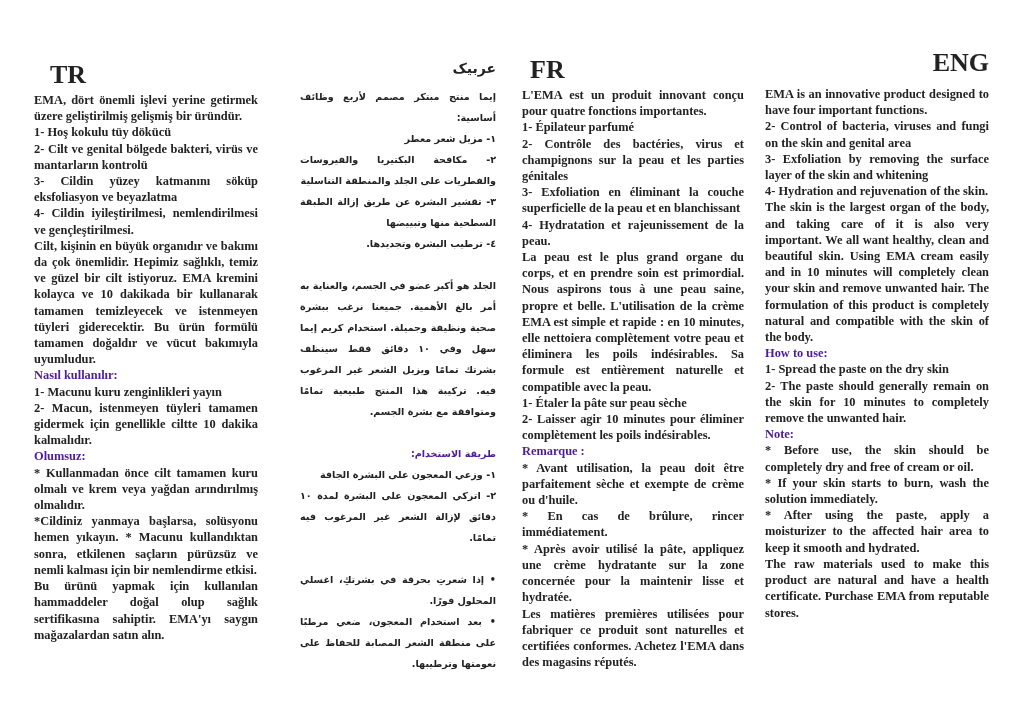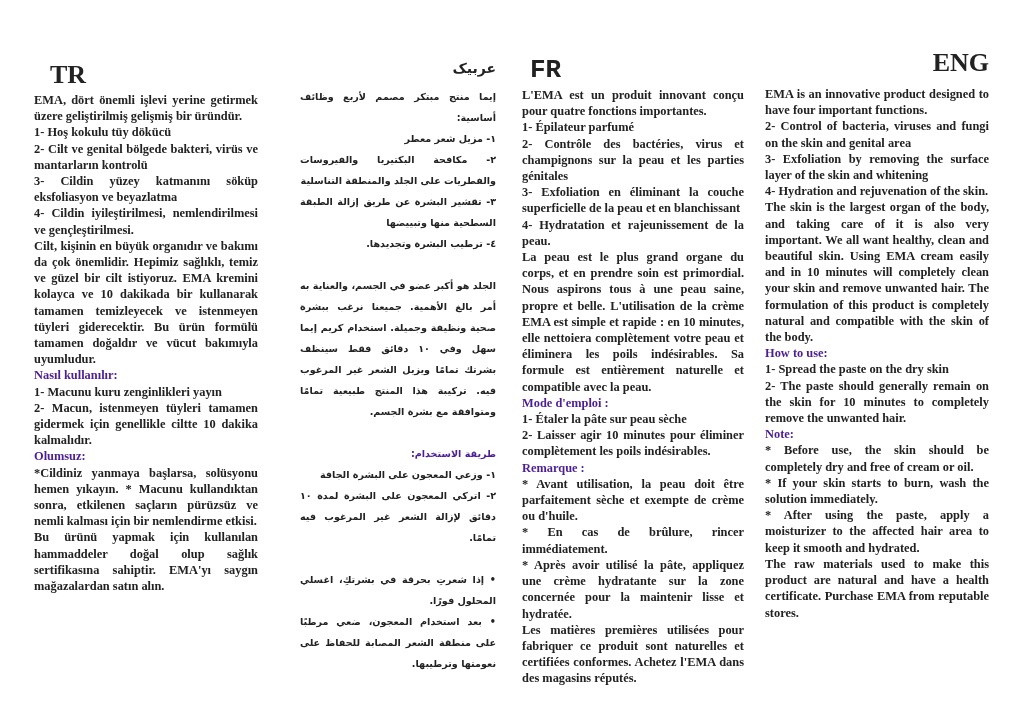--- a/index.html
+++ b/index.html
@@ -22,20 +22,21 @@
     <p>EMA, dört önemli işlevi yerine getirmek üzere geliştirilmiş gelişmiş bir üründür.</p>
     <p>1- Hoş kokulu tüy dökücü</p>
     <p>2- Cilt ve genital bölgede bakteri, virüs ve mantarların kontrolü</p>
     <p>3- Cildin yüzey katmanını söküp eksfoliasyon ve beyazlatma</p>
     <p>4- Cildin iyileştirilmesi, nemlendirilmesi ve gençleştirilmesi.</p>
     <p>Cilt, kişinin en büyük organıdır ve bakımı da çok önemlidir. Hepimiz sağlıklı, temiz ve güzel bir cilt istiyoruz. EMA kremini kolayca ve 10 dakikada bir kullanarak tamamen temizleyecek ve istenmeyen tüyleri giderecektir. Bu ürün formülü tamamen doğaldır ve vücut bakımıyla uyumludur.</p>
     <p class="green">Nasıl kullanılır:</p>
     <p>1- Macunu kuru zenginlikleri yayın</p>
     <p>2- Macun, istenmeyen tüyleri tamamen gidermek için genellikle ciltte 10 dakika kalmalıdır.</p>
     <p class="green">Olumsuz:</p>
+    <p>* Kullanmadan önce cilt tamamen kuru olmalı ve krem veya yağdan arındırılmış olmalıdır.</p>
     <p>*Cildiniz yanmaya başlarsa, solüsyonu hemen yıkayın. * Macunu kullandıktan sonra, etkilenen saçların pürüzsüz ve nemli kalması için bir nemlendirme etkisi.</p>
     <p>Bu ürünü yapmak için kullanılan hammaddeler doğal olup sağlık sertifikasına sahiptir. EMA'yı saygın mağazalardan satın alın.</p>
   </div>
 </div>
 
 <div class="col" style="left:300px; top:60px; width:196px;">
   <div class="ar-heading" style="margin-bottom:10px;">عربیک</div>
   <div class="arabic">
     <p>إيما منتج مبتكر مصمم لأربع وظائف أساسية:</p>
     <p>١- مزيل شعر معطر</p>
@@ -49,29 +50,28 @@
     <p>١- وزعي المعجون على البشرة الجافة</p>
     <p>٢- اتركي المعجون على البشرة لمدة ١٠ دقائق لإزالة الشعر غير المرغوب فيه تمامًا.</p>
     <div class="ar-gap"></div>
     <p>• إذا شعرتِ بحرقة في بشرتكِ، اغسلي المحلول فورًا.</p>
     <p>• بعد استخدام المعجون، ضعي مرطبًا على منطقة الشعر المصابة للحفاظ على نعومتها وترطيبها.</p>
 
   </div>
 </div>
 
 <div class="col" style="left:522px; top:55px; width:222px;">
-  <div class="heading" style="margin-left:8px; margin-bottom:2px;font-family:Liberation Mono, monospace;">FR</div>
+  <div class="heading" style="margin-left:8px; margin-bottom:2px;">FR</div>
   <div class="serif">
     <p>L'EMA est un produit innovant conçu pour quatre fonctions importantes.</p>
     <p>1- Épilateur parfumé</p>
     <p>2- Contrôle des bactéries, virus et champignons sur la peau et les parties génitales</p>
     <p>3- Exfoliation en éliminant la couche superficielle de la peau et en blanchissant</p>
     <p>4- Hydratation et rajeunissement de la peau.</p>
     <p>La peau est le plus grand organe du corps, et en prendre soin est primordial. Nous aspirons tous à une peau saine, propre et belle. L'utilisation de la crème EMA est simple et rapide : en 10 minutes, elle nettoiera complètement votre peau et éliminera les poils indésirables. Sa formule est entièrement naturelle et compatible avec la peau.</p>
-    <p class="green">Mode d'emploi :</p>
     <p>1- Étaler la pâte sur peau sèche</p>
     <p>2- Laisser agir 10 minutes pour éliminer complètement les poils indésirables.</p>
     <p class="green">Remarque :</p>
     <p>* Avant utilisation, la peau doit être parfaitement sèche et exempte de crème ou d'huile.</p>
     <p>* En cas de brûlure, rincer immédiatement.</p>
     <p>* Après avoir utilisé la pâte, appliquez une crème hydratante sur la zone concernée pour la maintenir lisse et hydratée.</p>
     <p>Les matières premières utilisées pour fabriquer ce produit sont naturelles et certifiées conformes. Achetez l'EMA dans des magasins réputés.</p>
   </div>
 </div>
 

